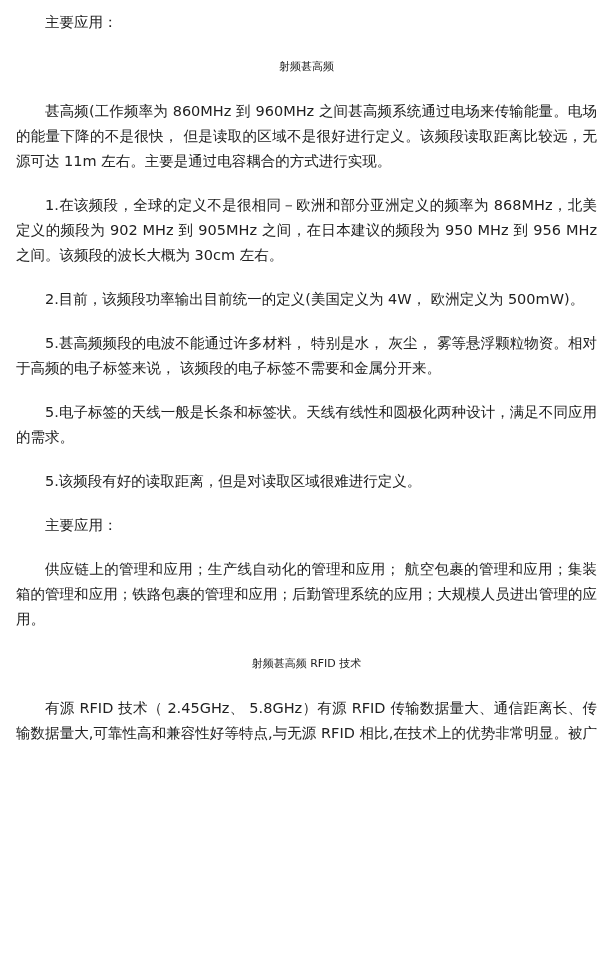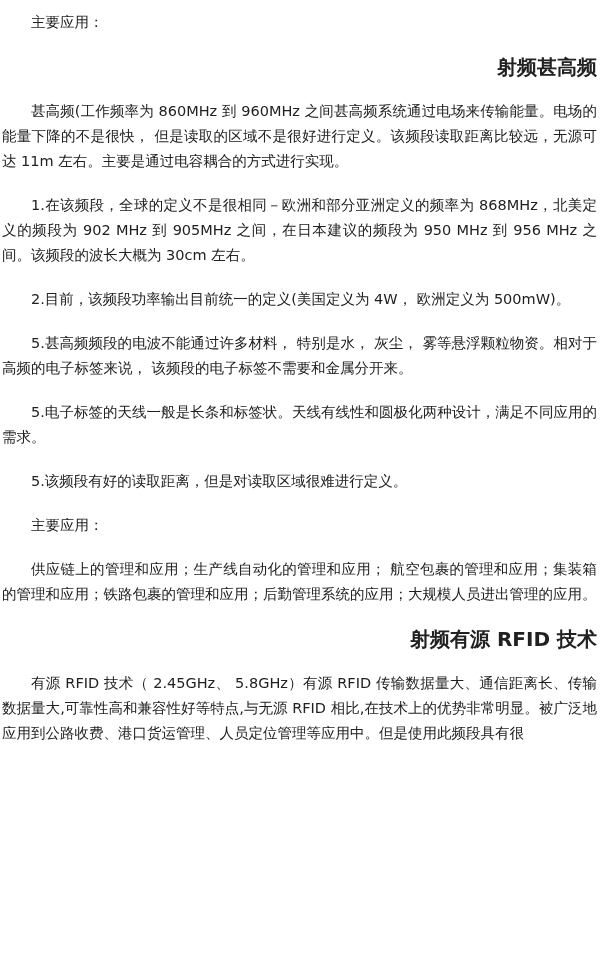--- a/index.html
+++ b/index.html
@@ -12,41 +12,41 @@
     height: 956px;
     overflow: hidden;
     color: #212121;
     
     font-family: "DejaVu Sans", "Liberation Sans", serif;
   }
   .doc-page {
     box-sizing: border-box;
     width: 600px;
     height: 741px;
-    padding: 10px 3px 0 2px;
+    padding: 10px 3px 0 16px;
     background: #ffffff;
     overflow: hidden;
   }
   .para {
     font-size: 14.5px;
     line-height: 25px;
     text-align: justify;
     text-indent: 2em;
     margin: 19px 0;
     word-break: break-all;
   }
   .para:first-child {
     margin-top: 0;
   }
   .heading {
-    font-size: 20px;
+    font-size: 11px;
     line-height: 26px;
-    font-weight: bold;
+    font-weight: normal;
     text-indent: 0;
-    text-align: right;
+    text-align: center;
     margin: 19px 0;
   }
 </style>
 </head>
 <body>
 
 <div class="doc-page">
 
   <p class="para">主要应用：</p>
 
@@ -64,17 +64,17 @@
 
   <p class="para">5.电子标签的天线一般是长条和标签状。天线有线性和圆极化两种设计，满足不同应用的需求。</p>
 
   <p class="para">5.该频段有好的读取距离，但是对读取区域很难进行定义。</p>
 
 
   <p class="para">主要应用：</p>
 
   <p class="para">供应链上的管理和应用；生产线自动化的管理和应用； 航空包裹的管理和应用；集装箱的管理和应用；铁路包裹的管理和应用；后勤管理系统的应用；大规模人员进出管理的应用。</p>
 
-  <h2 class="heading">射频有源 RFID 技术</h2>
+  <h2 class="heading">射频甚高频 RFID 技术</h2>
 
   <p class="para">有源 RFID 技术（ 2.45GHz、 5.8GHz）有源 RFID 传输数据量大、通信距离长、传输数据量大,可靠性高和兼容性好等特点,与无源 RFID 相比,在技术上的优势非常明显。被广泛地应用到公路收费、港口货运管理、人员定位管理等应用中。但是使用此频段具有很</p>
 
 </div>
 
 </body></html>

